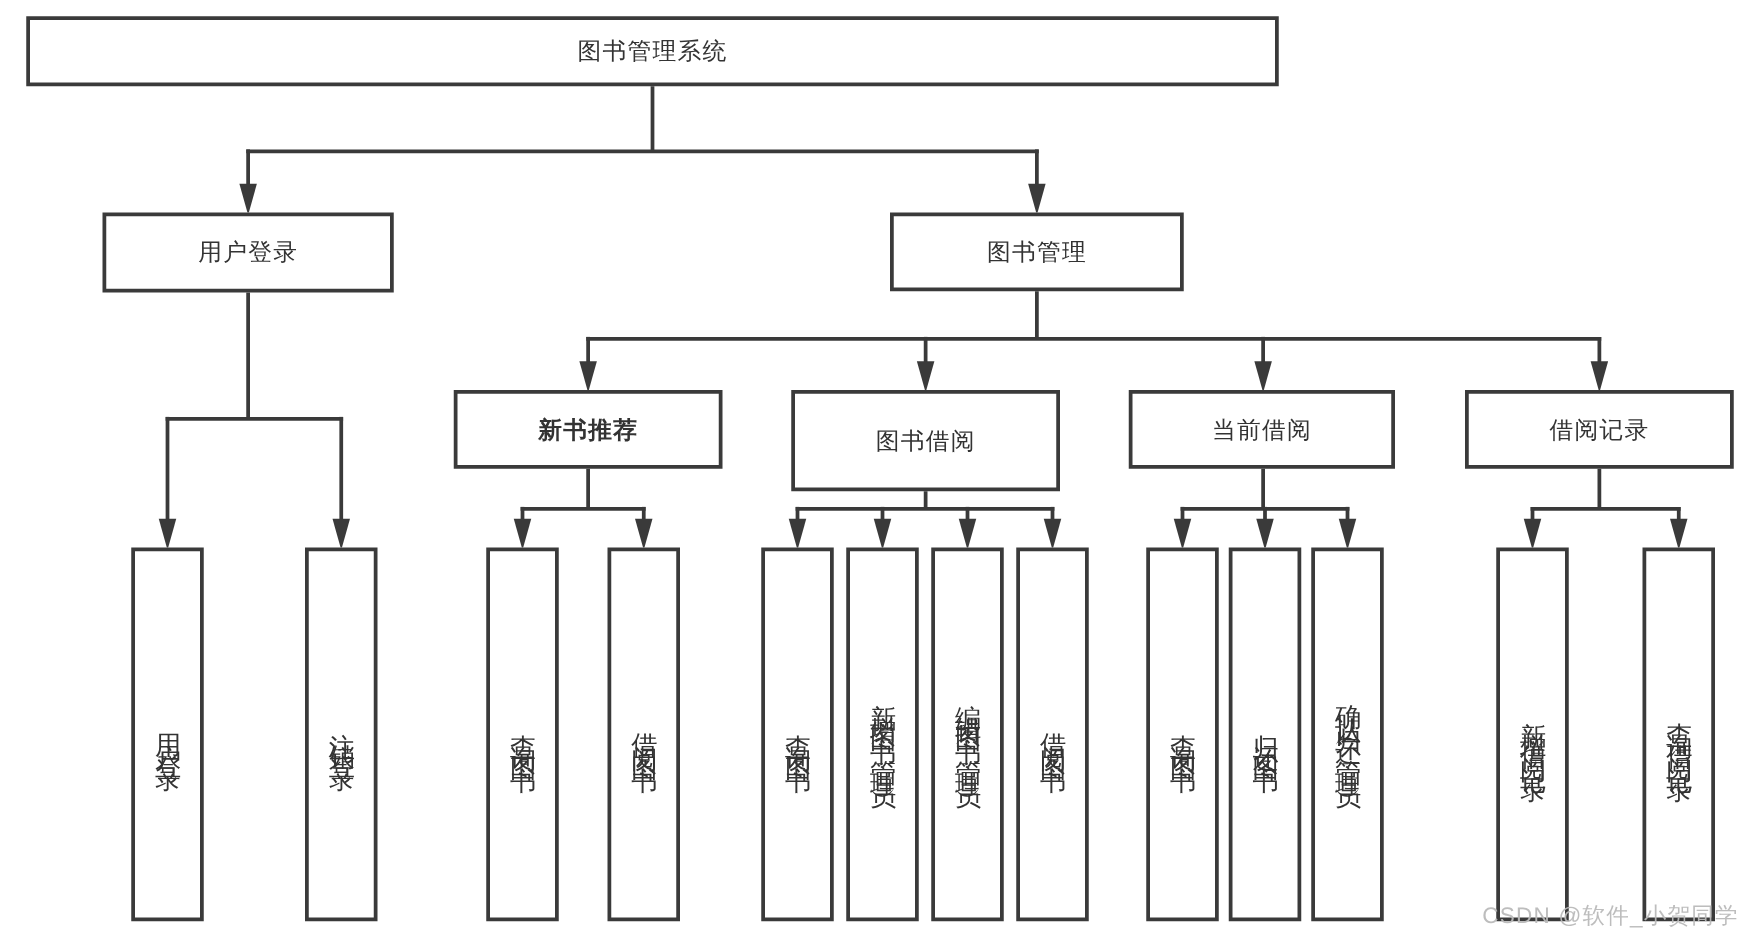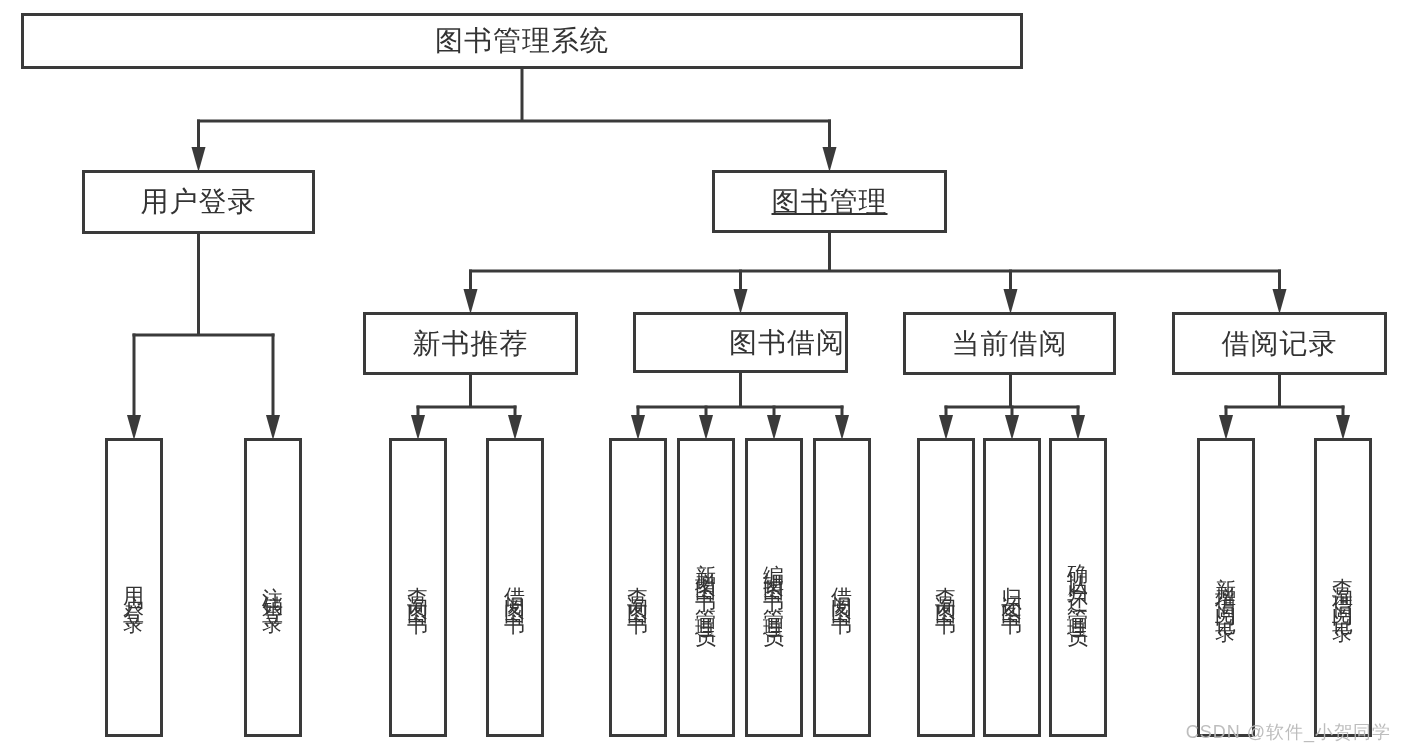--- a/index.html
+++ b/index.html
@@ -20,21 +20,21 @@
     position: absolute;
     box-sizing: border-box;
     border: 3px solid #3a3a3a;
     background: #ffffff;
     display: flex;
     align-items: center;
     justify-content: center;
     color: #333333;
   }
   .node-h {
-    font-size: 28px;
+    font-size: 19px;
     letter-spacing: 1px;
     white-space: nowrap;
   }
   .node-v {
     writing-mode: vertical-rl;
     text-orientation: mixed;
     font-size: 21px;
     letter-spacing: 9px;
     line-height: 1;
   }
@@ -107,33 +107,33 @@
       <line x1="1343" y1="405.5" x2="1343" y2="418" stroke="#3a3a3a" stroke-width="3"></line>
       <polygon points="1336,415 1350,415 1343,440" fill="#3a3a3a"></polygon>
     </svg>
   <div class="watermark">CSDN @软件_小贺同学</div>
 <div class="node node-h" style="left: 21px; top: 13px; width: 1002px; height: 56px;">
       <span>图书管理系统</span>
     </div>
     <div class="node node-h" style="left: 82px; top: 170px; width: 233px; height: 64px;">
       <span>用户登录</span>
     </div>
-    <div class="node node-h" style="left: 712px; top: 170px; width: 235px; height: 63px; text-decoration: underline;">
+    <div class="node node-h" style="left: 712px; top: 170px; width: 235px; height: 63px;">
       <span>图书管理</span>
     </div>
     <div class="node node-v" style="left: 105px; top: 438px; width: 58px; height: 299px;">
       <span>用户登录</span>
     </div>
     <div class="node node-v" style="left: 244px; top: 438px; width: 58px; height: 299px;">
       <span>注销登录</span>
     </div>
-    <div class="node node-h" style="left: 363px; top: 312px; width: 215px; height: 63px;">
+    <div class="node node-h" style="left: 363px; top: 312px; width: 215px; height: 63px; font-weight: bold;">
       <span>新书推荐</span>
     </div>
-    <div class="node node-h" style="left: 633px; top: 312px; width: 215px; height: 61px; justify-content: flex-end;">
+    <div class="node node-h" style="left: 633px; top: 312px; width: 215px; height: 81px;">
       <span>图书借阅</span>
     </div>
     <div class="node node-h" style="left: 903px; top: 312px; width: 213px; height: 63px;">
       <span>当前借阅</span>
     </div>
     <div class="node node-h" style="left: 1172px; top: 312px; width: 215px; height: 63px;">
       <span>借阅记录</span>
     </div>
     <div class="node node-v" style="left: 389px; top: 438px; width: 58px; height: 299px;">
       <span>查询图书</span>

